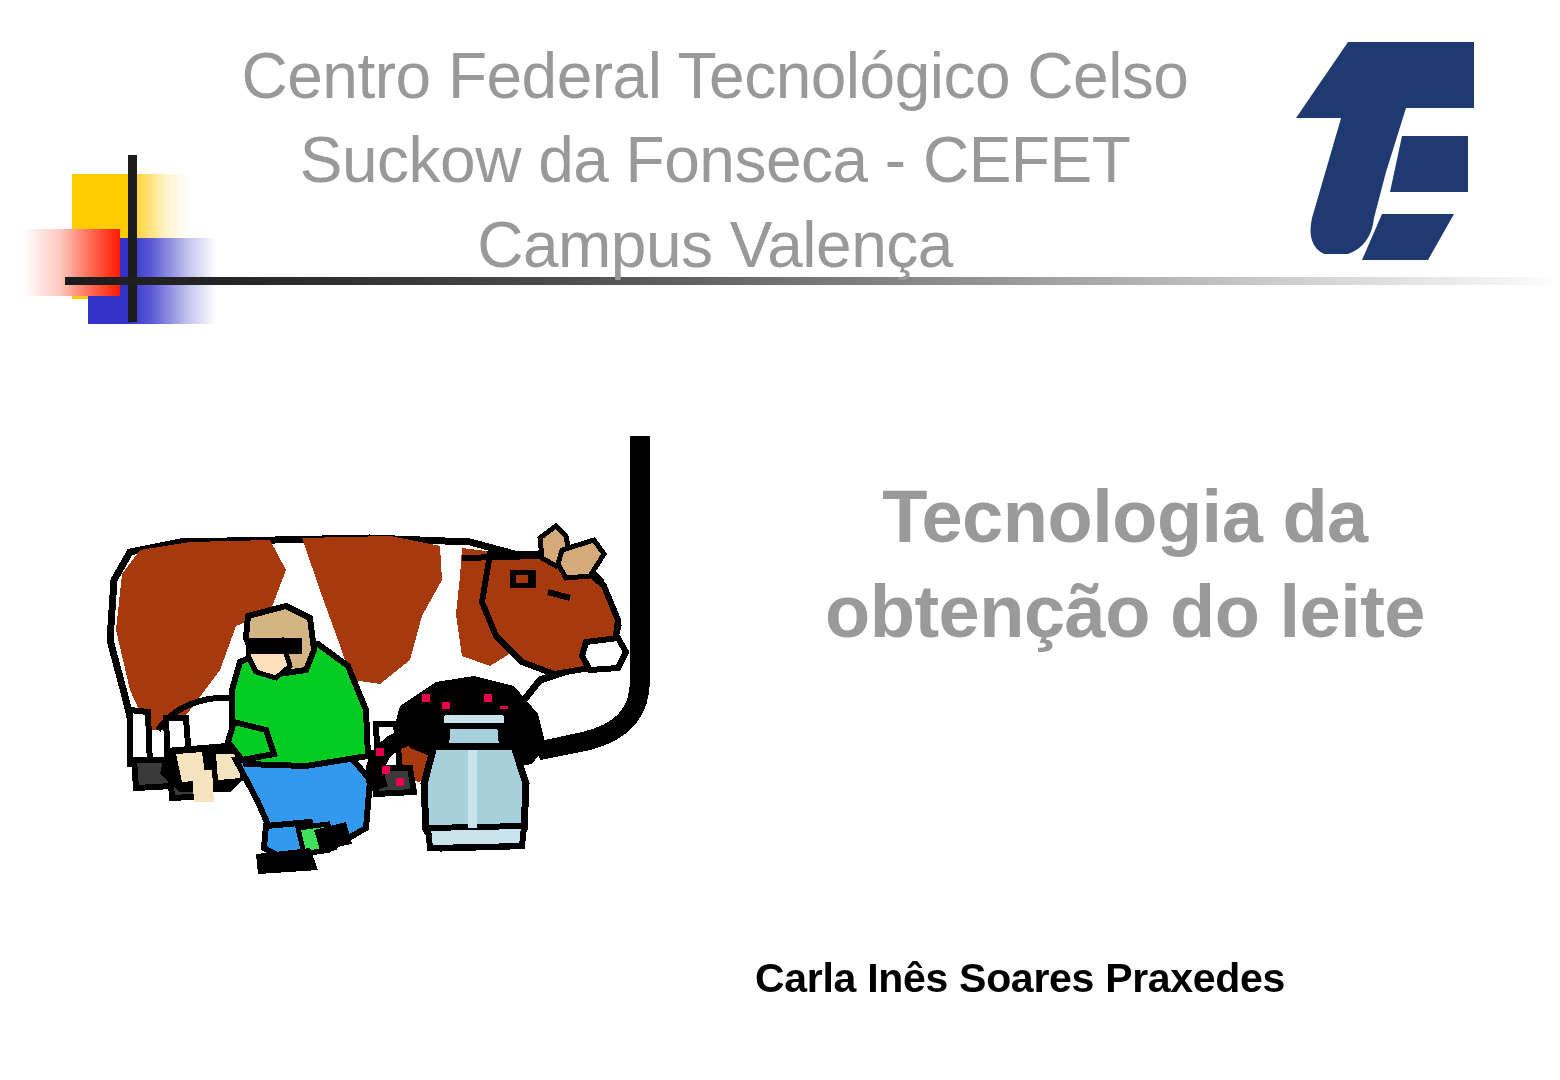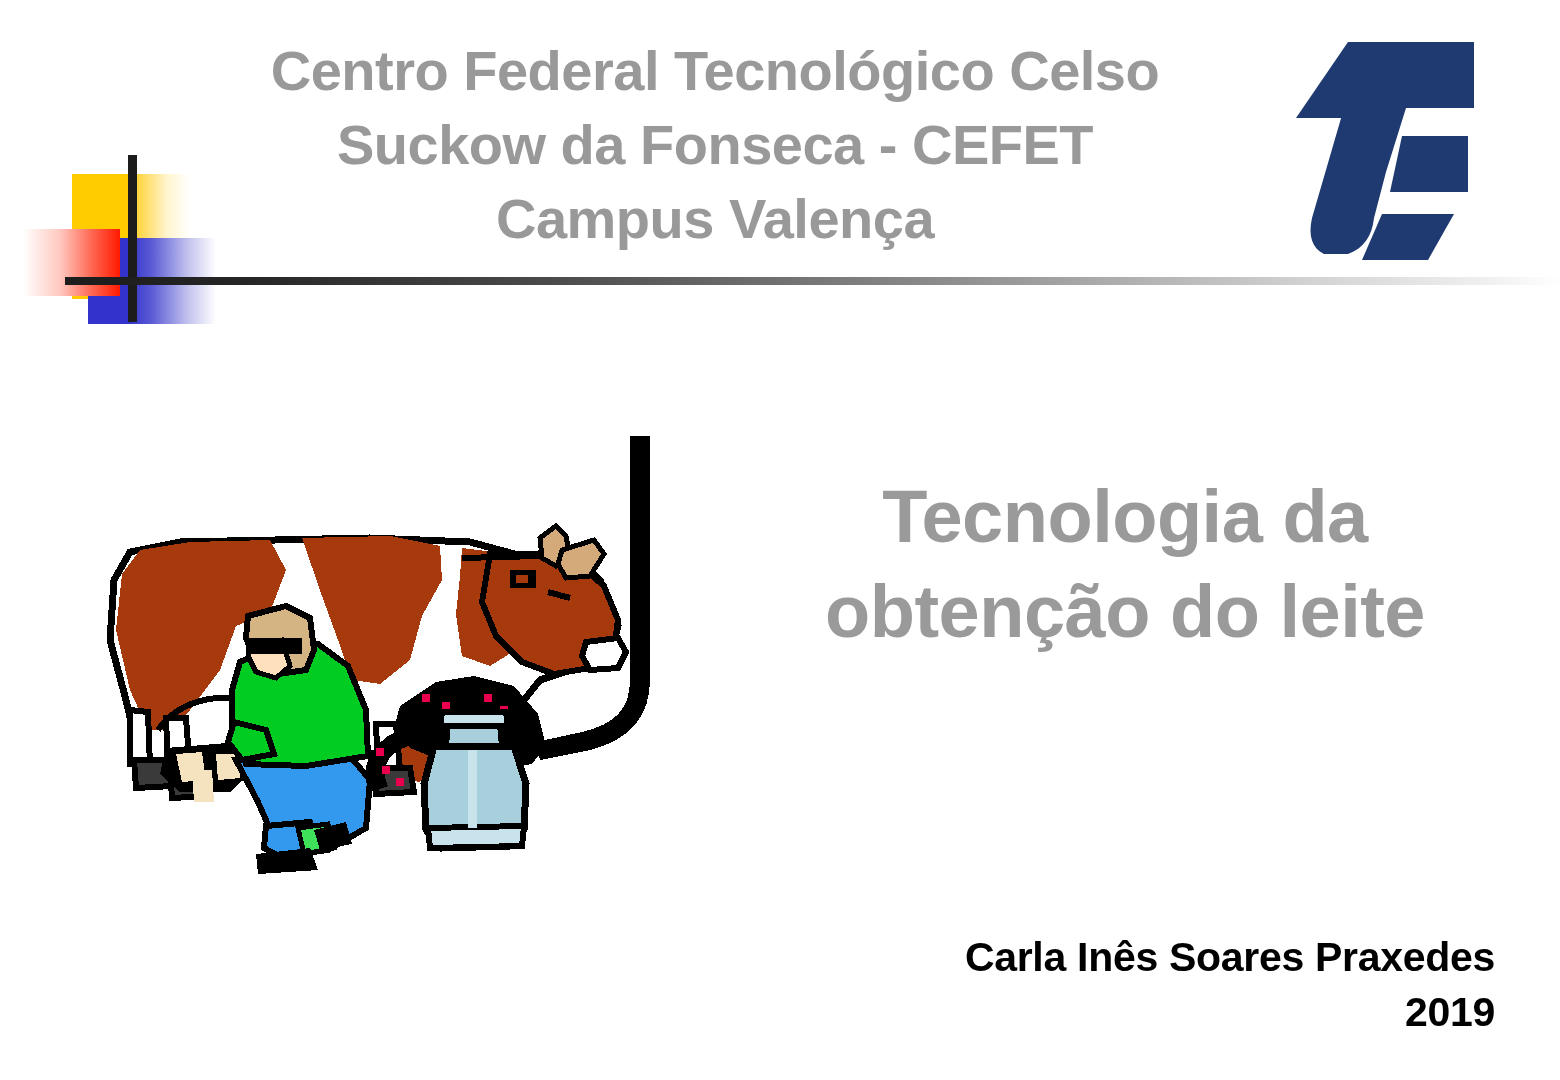--- a/index.html
+++ b/index.html
@@ -51,24 +51,24 @@
     width: 1495px; height: 8px;
     background: linear-gradient(to right, #1c1c1c 0%, #262626 12%, #4a4a4a 32%, #8a8a8a 58%, #cfcfcf 82%, #f2f2f2 96%, #ffffff 100%);
   }
 
   
   .header-text {
     position: absolute;
     left: 200px; top: 34px;
     width: 1030px;
     text-align: center;
-    font-size: 56px;
+    font-size: 64px;
     line-height: 1.32;
     color: #999999;
-    font-weight: 700;
+    font-weight: 400;
     letter-spacing: -0.5px;
     white-space: pre-line;
   }
 
   
   .logo { position: absolute; left: 1278px; top: 22px; width: 215px; height: 248px; }
   .logo svg { display: block; width: 100%; height: 100%; }
 
   
   .clipart { position: absolute; left: 70px; top: 430px; width: 600px; height: 460px; }
@@ -84,23 +84,23 @@
     line-height: 1.28;
     color: #9a9a9a;
     font-weight: 700;
     letter-spacing: -0.5px;
     white-space: pre-line;
   }
 
   
   .author {
     position: absolute;
-    left: 755px; top: 930px;
+    left: 755px; top: 951px;
     width: 740px;
-    text-align: right;
+    text-align: left;
     font-size: 41px;
     line-height: 1.33;
     color: #000000;
     font-weight: bold;
     letter-spacing: -0.3px;
   }
   .author .year { display: block; }
 </style>
 </head>
 <body>
@@ -244,16 +244,15 @@
 
       <rect x="398" y="320" width="9" height="78" fill="#C9E3EC"></rect>
     </svg>
   </div>
 
   <div class="title">Tecnologia da
 obtenção do leite</div>
 
   <div class="author">
     <span>Carla Inês Soares Praxedes</span>
-    <span class="year">2019</span>
   </div>
 
 </div>
 
 </body></html>

